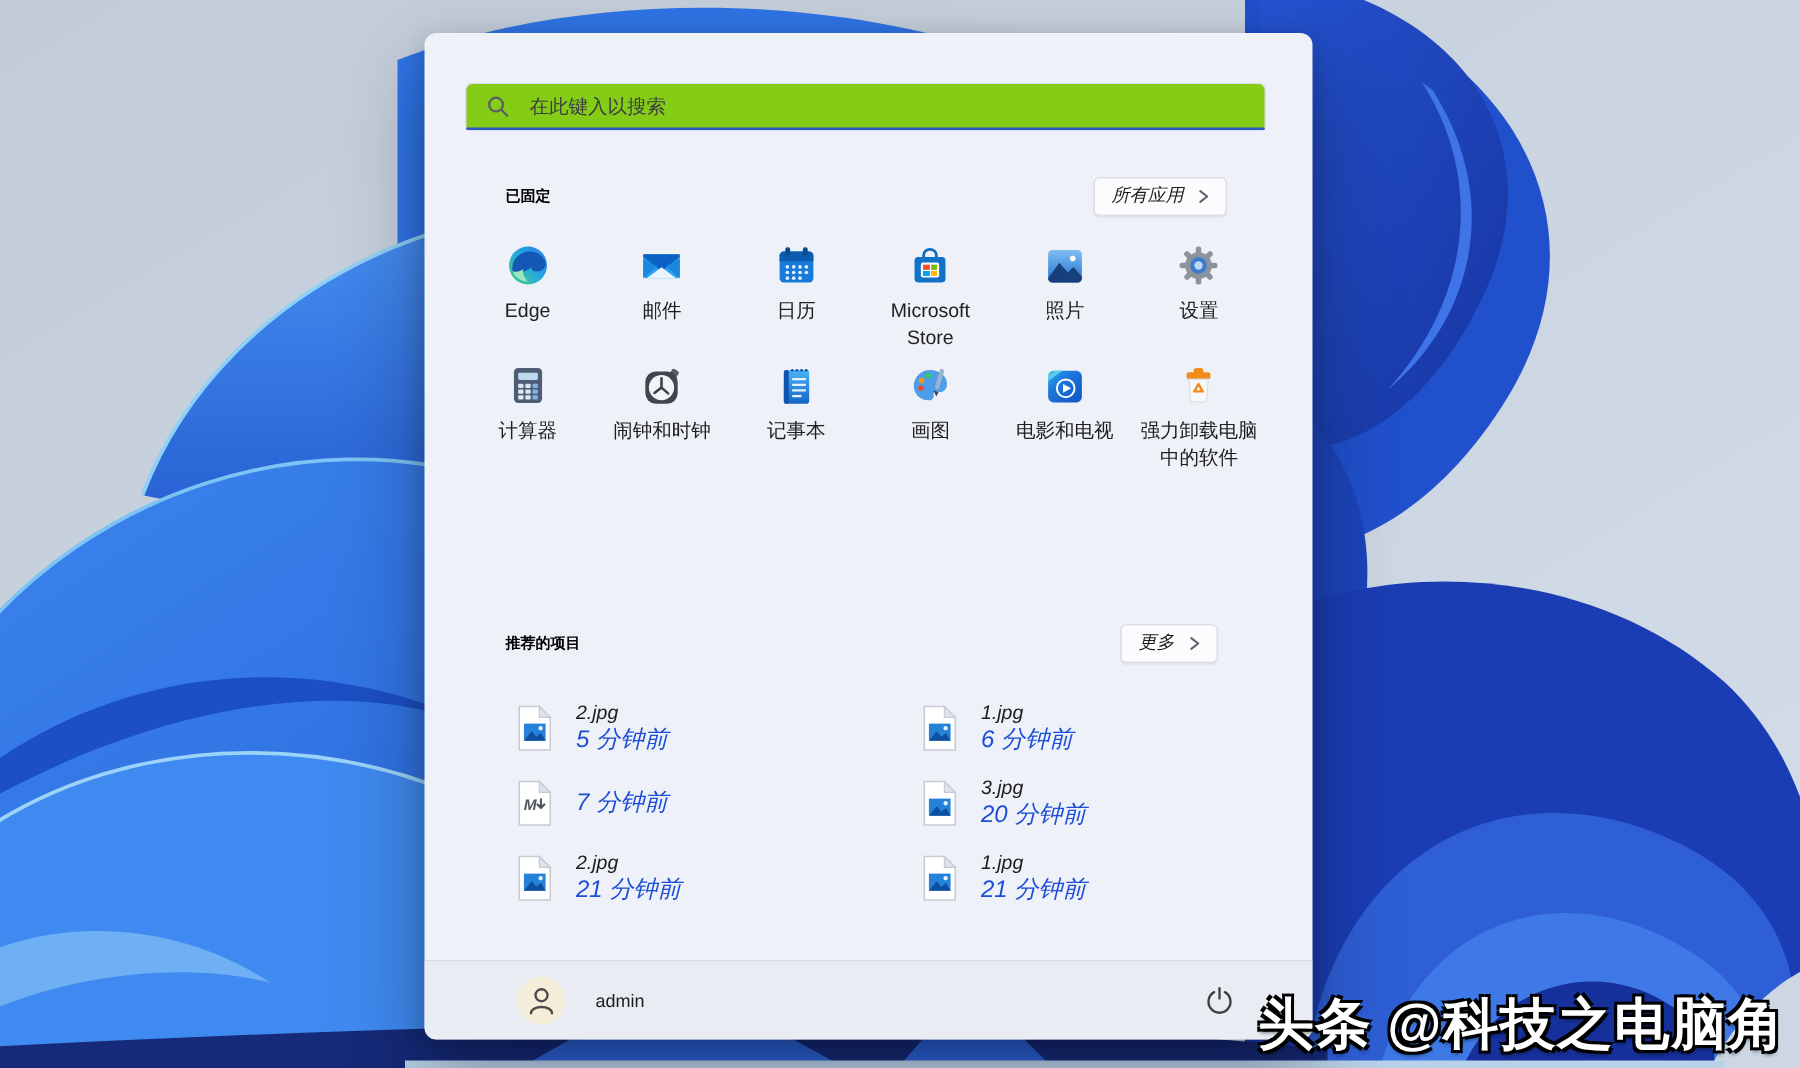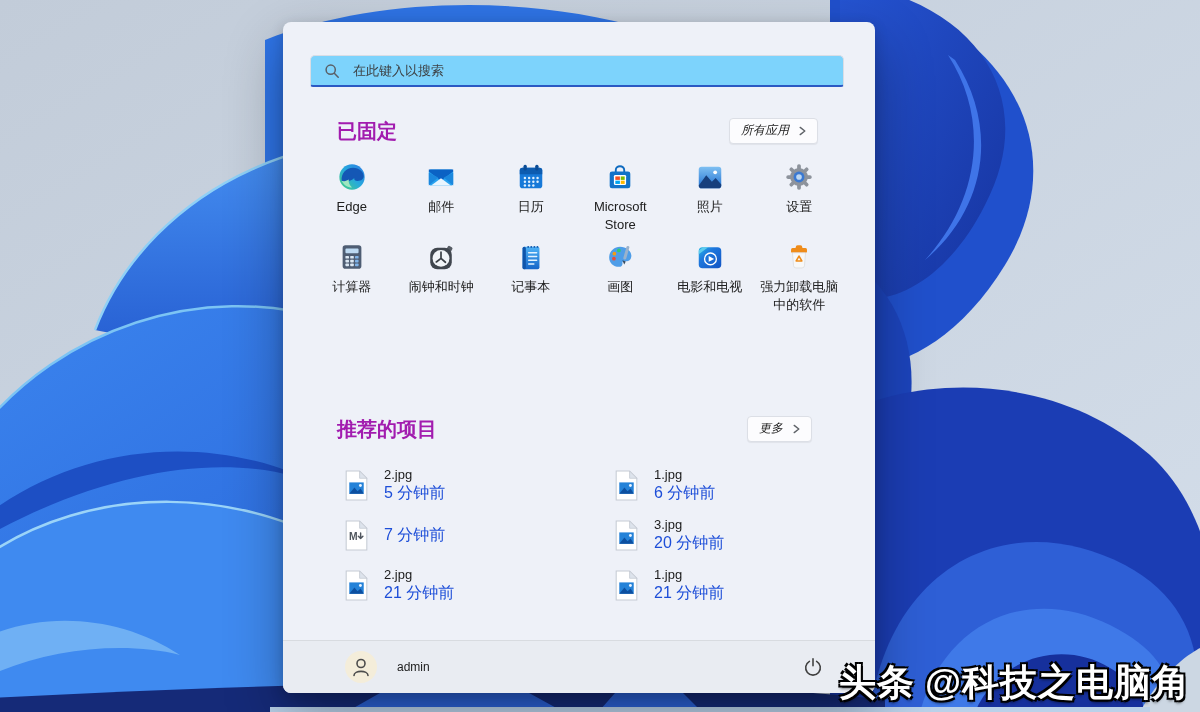--- a/index.html
+++ b/index.html
@@ -11,51 +11,51 @@
   .wallpaper { position:absolute; inset:0; }
 
   
   .start-menu {
     position:absolute; left:283px; top:22px; width:592px; height:671px;
     background:#eef1f8; border-radius:8px;
     box-shadow:0 24px 58px rgba(0,0,0,.32), 0 4px 14px rgba(0,0,0,.18);
   }
   .search-box {
     position:absolute; left:27px; top:33px; width:534px; height:32px;
-    background:#7dd3fc; border:1px solid #d9dde5; border-bottom:2px solid #2b59c3;
+    background:#84cc16; border:1px solid #d9dde5; border-bottom:2px solid #2b59c3;
     border-radius:5px 5px 3px 3px; display:flex; align-items:center; gap:11px;
     padding-left:13px; box-sizing:border-box;
   }
   .search-placeholder { font-size:13px; color:#3c4043; border:none; outline:none;
     background:transparent; flex:1; font-family:inherit; }
   .search-placeholder::placeholder { color:#3c4043; opacity:1; }
 
   .section-row { position:absolute; display:flex; justify-content:space-between; align-items:center; }
   .row-pinned { left:54px; right:57px; top:96px; height:26px; }
   .row-recommended { left:54px; right:63px; top:394px; height:26px; }
-  .section-title { font-size:20px; font-weight:bold; color:#a21caf; }
+  .section-title { font-size:10px; font-weight:bold; color:#000000; }
   .pill-button {
     display:flex; align-items:center; gap:9px; background:#fcfcfe;
     border:1px solid #dcdfe6; border-radius:4px; padding:3px 10px 4px 11px;
     font-size:12px; color:#1a1a1a; box-shadow:0 1px 1px rgba(0,0,0,.06); cursor:default;font-style:italic;
   }
 
   
   .app-grid {
     position:absolute; left:24px; top:131px; width:537px;
     display:grid; grid-template-columns:repeat(6,1fr);
   }
   .app-tile { height:80px; display:flex; flex-direction:column; align-items:center; padding-top:9px; box-sizing:border-box; }
   .app-icon { width:30px; height:30px; flex:0 0 auto; }
   .app-label { margin-top:6px; font-size:13px; color:#202020; text-align:center; line-height:1.35; max-width:86px; }
 
   
   .rec-grid {
     position:absolute; left:60px; top:438px;
-    display:grid; grid-template-columns:270px 270px; grid-auto-rows:50px;
+    display:grid; grid-template-columns:270px 270px; grid-auto-rows:50px;font-style:italic;
   }
   .rec-item { display:flex; align-items:center; gap:14px; }
   .rec-icon { width:27px; height:33px; flex:0 0 auto; }
   .rec-text { display:flex; flex-direction:column; gap:1px; min-width:0; }
   .rec-name { font-size:13px; color:#1c1c1c; white-space:nowrap; overflow:hidden; max-width:215px; }
   .rec-time { font-size:16px; color:#1d4ed8; }
 
   
   .user-bar {
     position:absolute; left:0; right:0; bottom:0; height:52px;

